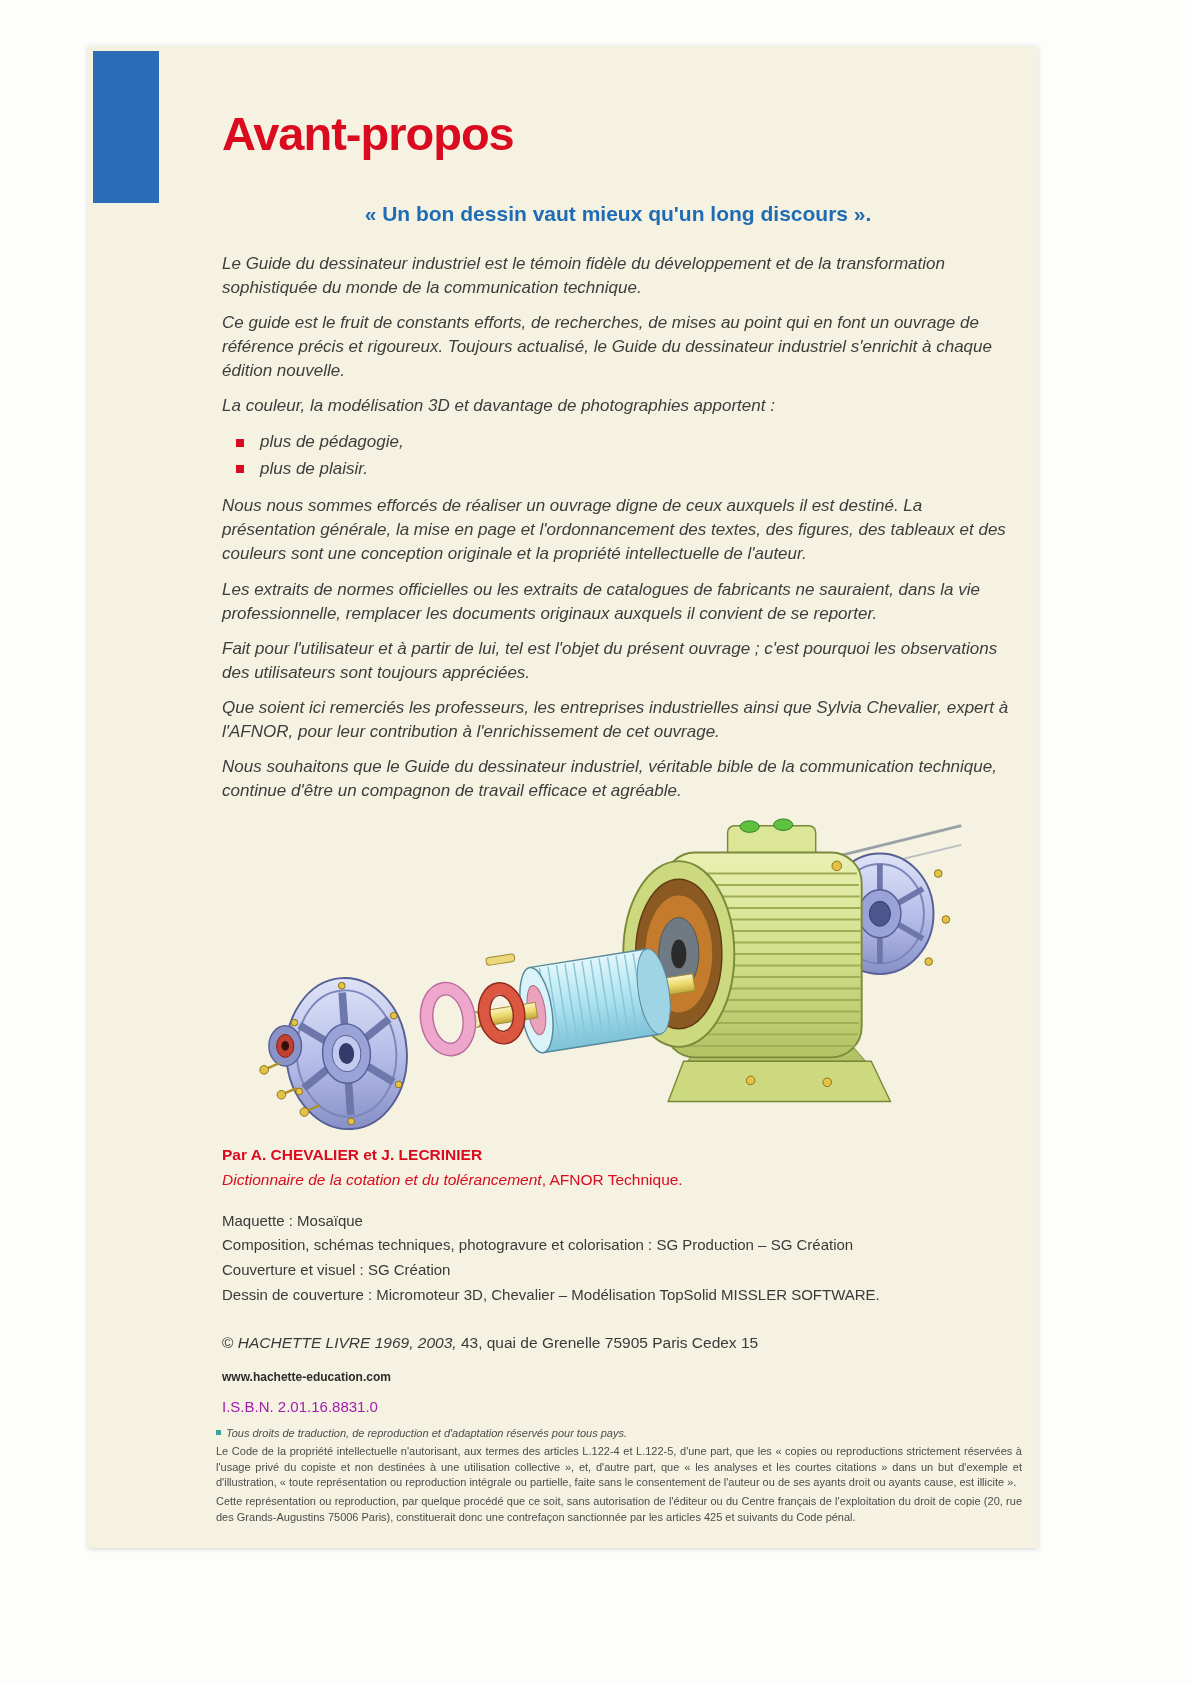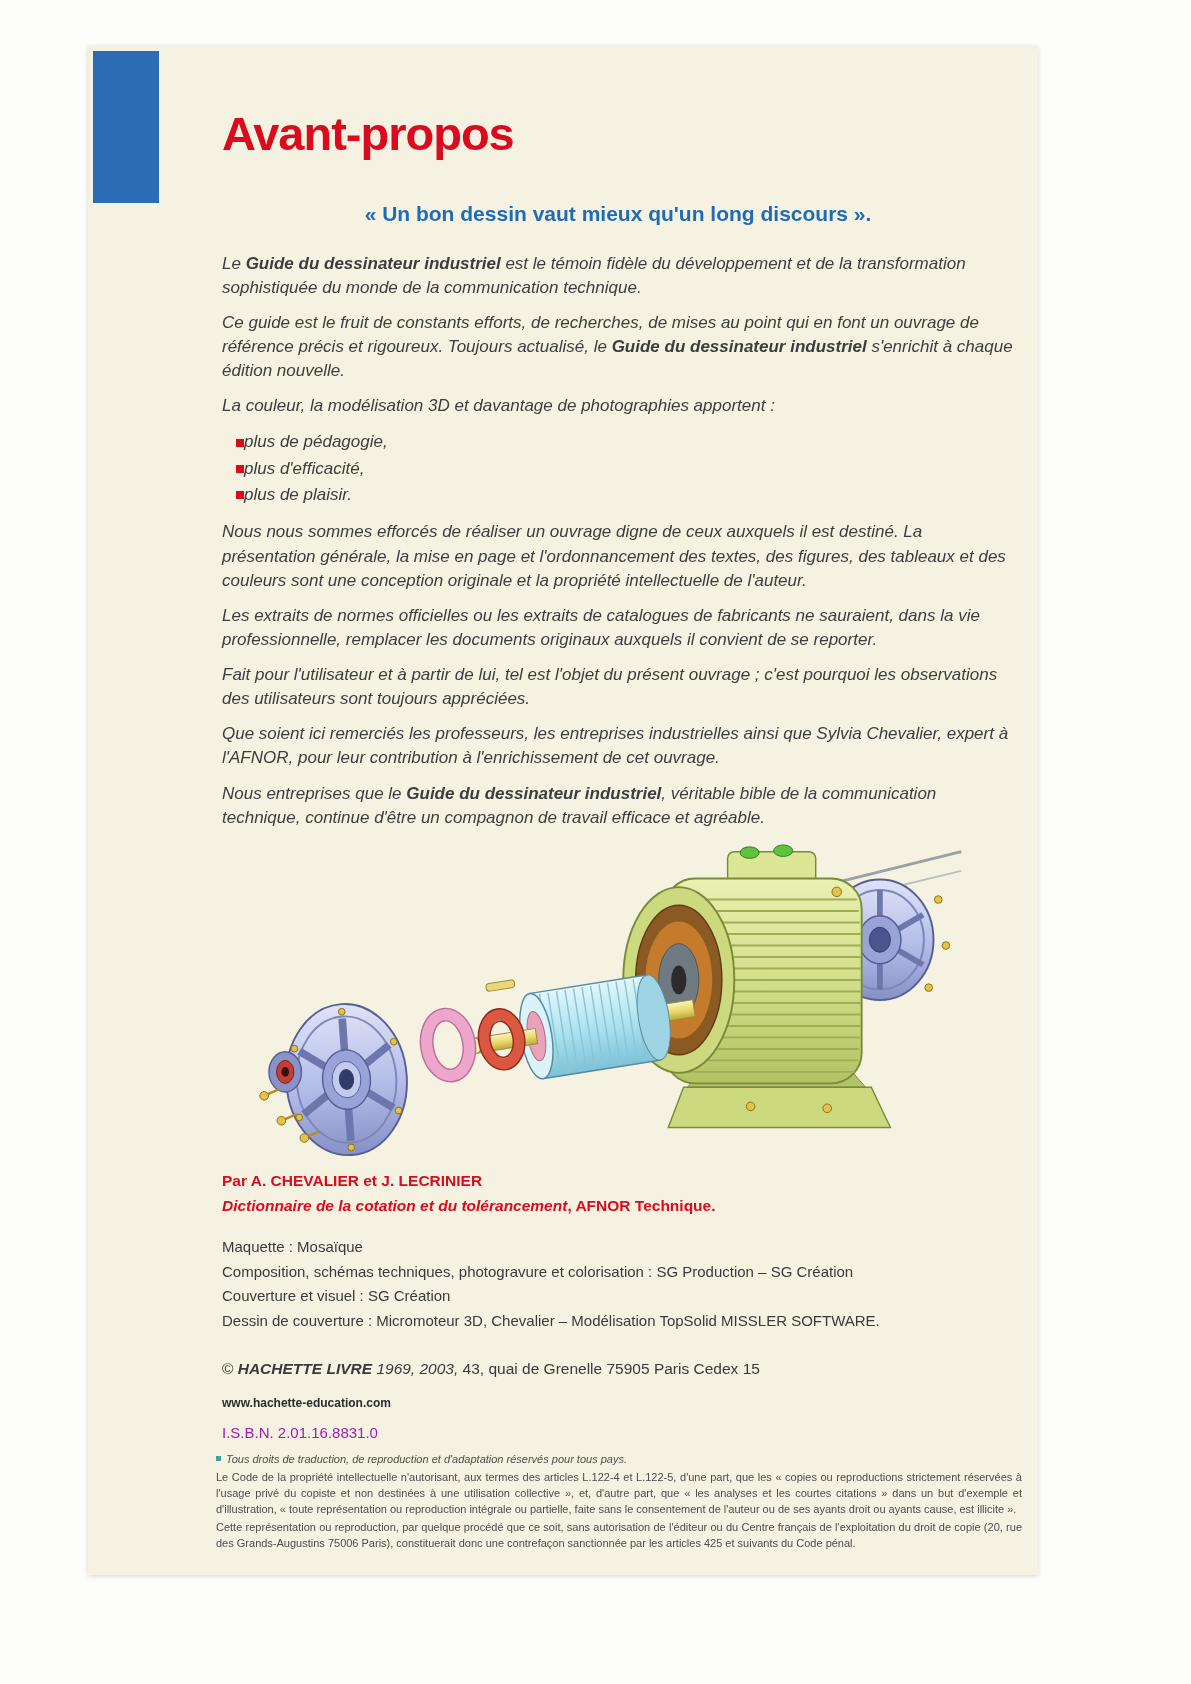--- a/index.html
+++ b/index.html
@@ -31,25 +31,25 @@
   }
   .quote {
     margin: 42px 0 0 0; text-align: center;
     color: #1f6cb4; font-size: 21px; font-weight: 700; 
   }
   .body-block { margin-top: 26px; width: 792px; }
   .para {
     margin: 0 0 11px 0;
     font-size: 17px; font-style: italic; color: #3d3d3d; line-height: 1.42;
   }
-  .run-b { font-weight: 700; }
+  .run-b { font-weight: 400; }
   .run-i { font-style: italic; }
   .bullets { list-style: none; margin: 2px 0 12px 0; padding: 0 0 0 14px; }
   .bullets li {
-    display: flex; align-items: center; gap: 0;
+    display: flex; align-items: center; gap: 16px;
     font-size: 17px; font-style: italic; color: #3d3d3d; line-height: 1.55;
   }
   .sq { display: inline-block; width: 8px; height: 8px; background: #da0b1e; flex: 0 0 auto; }
   .figure { margin: 14px 0 4px 28px; width: 712px; }
   .byline { margin-top: 8px; color: #da0b1e; font-weight: 700; font-size: 15.5px; }
   .reference { margin-top: 7px; color: #da0b1e; font-weight: 700; font-size: 15.5px; }
   .credits { margin-top: 20px; font-size: 15px; color: #3a3a3a; line-height: 1.65; }
   .copyright { margin-top: 26px; font-size: 15.5px; color: #3a3a3a; }
   .website { margin-top: 18px; font-size: 12px; font-weight: 700; color: #2c2c2c; }
   .isbn { margin-top: 14px; font-size: 15px; color: #a21caf; }
@@ -75,33 +75,29 @@
         <p class="para"><span>Ce guide est le fruit de constants efforts, de recherches, de mises au point qui en font un ouvrage de référence précis et rigoureux. Toujours actualisé, le </span><span class="run-b">Guide du dessinateur industriel</span><span> s'enrichit à chaque édition nouvelle.</span></p>
         <p class="para"><span>La couleur, la modélisation 3D et davantage de photographies apportent :</span></p>
 
         <ul class="bullets">
           <li>
               <span class="sq"></span>
               <span>plus de pédagogie,</span>
             </li>
           <li>
               <span class="sq"></span>
-              <span>plus d'efficacité,</span>
-            </li>
-          <li>
-              <span class="sq"></span>
               <span>plus de plaisir.</span>
             </li>
         </ul>
 
         <p class="para"><span>Nous nous sommes efforcés de réaliser un ouvrage digne de ceux auxquels il est destiné. La présentation générale, la mise en page et l'ordonnancement des textes, des figures, des tableaux et des couleurs sont une conception originale et la propriété intellectuelle de l'auteur.</span></p>
         <p class="para"><span>Les extraits de normes officielles ou les extraits de catalogues de fabricants ne sauraient, dans la vie professionnelle, remplacer les documents originaux auxquels il convient de se reporter.</span></p>
         <p class="para"><span>Fait pour l'utilisateur et à partir de lui, tel est l'objet du présent ouvrage ; c'est pourquoi les observations des utilisateurs sont toujours appréciées.</span></p>
         <p class="para"><span>Que soient ici remerciés les professeurs, les entreprises industrielles ainsi que Sylvia Chevalier, expert à l'AFNOR, pour leur contribution à l'enrichissement de cet ouvrage.</span></p>
-        <p class="para"><span>Nous entreprises que le </span><span class="run-b">Guide du dessinateur industriel</span><span>, véritable bible de la communication technique, continue d'être un compagnon de travail efficace et agréable.</span></p>
+        <p class="para"><span>Nous souhaitons que le </span><span class="run-b">Guide du dessinateur industriel</span><span>, véritable bible de la communication technique, continue d'être un compagnon de travail efficace et agréable.</span></p>
       </div>
 
       <div class="figure">
         <svg width="712" height="316" viewBox="0 0 742 330" role="img" aria-label="Vue éclatée d'un micromoteur électrique 3D (modélisation TopSolid)">
           <defs>
             <linearGradient id="gLav" x1="0" y1="0" x2="0" y2="1">
               <stop offset="0" stop-color="#dfe3f7"></stop>
                 <stop offset=".55" stop-color="#b3bce8"></stop>
                 <stop offset="1" stop-color="#8790c6"></stop>
             </linearGradient>

